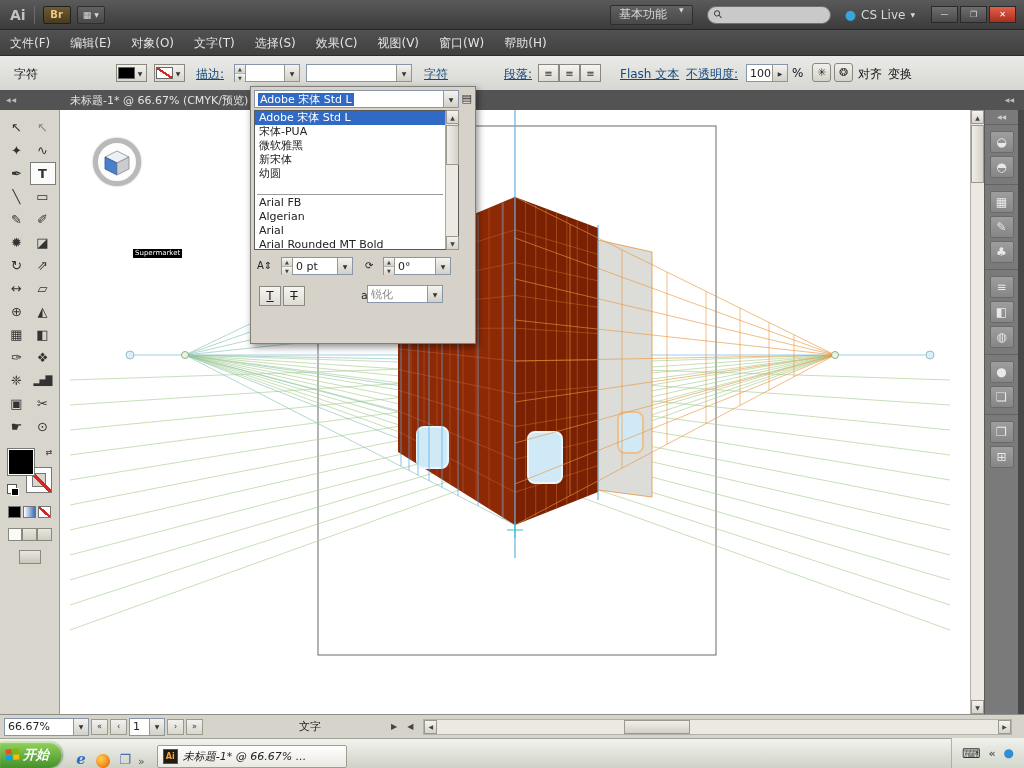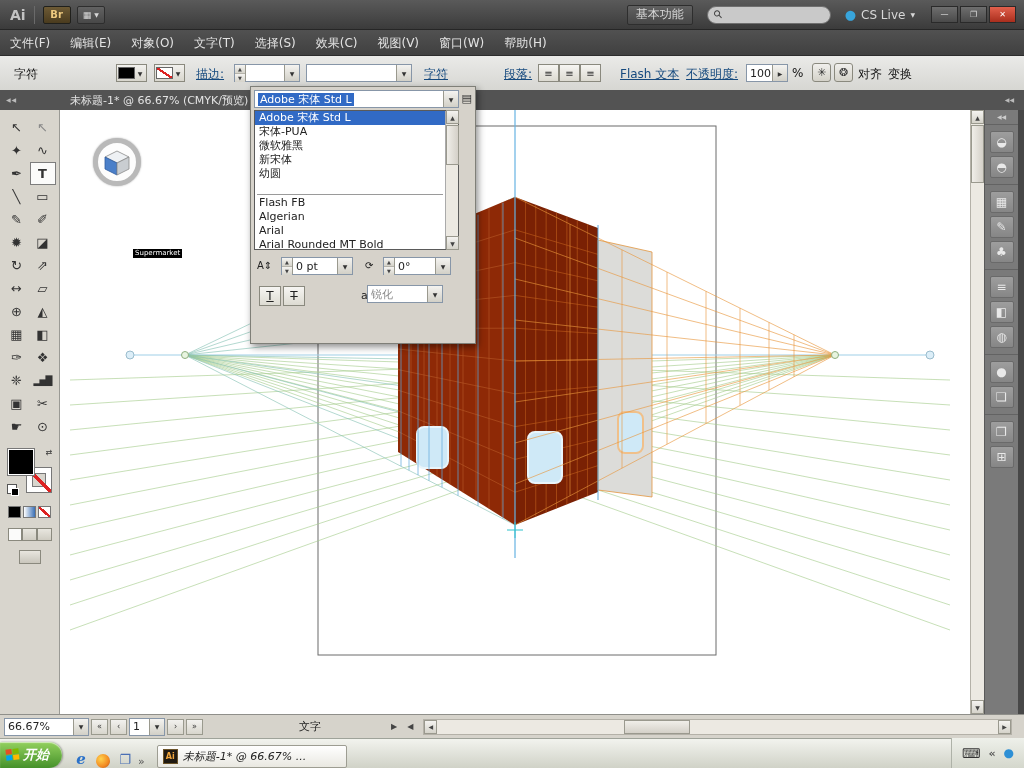--- a/index.html
+++ b/index.html
@@ -11,22 +11,22 @@
   #app-bar { position:absolute; left:0; top:0; width:1024px; height:30px;
     background:linear-gradient(#5a5a5a,#3b3b3b); border-bottom:1px solid #262626;
     display:flex; align-items:center; color:#d8d8d8; }
   .ai-logo { margin-left:10px; font-weight:bold; font-size:14px; color:#c3c3c3; }
   .vsep { width:1px; height:18px; background:#2c2c2c; margin:0 8px; border-right:1px solid #6a6a6a; }
   .br-btn { width:28px; height:18px; background:linear-gradient(#6d5a35,#4a3b1e);
     border:1px solid #20201c; border-radius:2px; color:#eec97e; font-size:10px; font-weight:bold;
     display:flex; align-items:center; justify-content:center; }
   .arrange-btn { margin-left:6px; height:18px; padding:0 5px; display:flex; align-items:center; gap:3px;
     background:linear-gradient(#626262,#484848); border:1px solid #2e2e2e; border-radius:2px; font-size:9px; }
-  .workspace-btn { margin-left:auto; height:20px; padding:0 8px; display:flex; align-items:flex-start; gap:6px;
-    background:linear-gradient(#616161,#474747); border:1px solid #2e2e2e; border-radius:2px; font-size:12px;flex-direction:column; }
+  .workspace-btn { margin-left:auto; height:20px; padding:0 8px; display:flex; align-items:flex-start; gap:12px;
+    background:linear-gradient(#616161,#474747); border:1px solid #2e2e2e; border-radius:2px; font-size:12px; }
   .search-box { margin-left:14px; width:124px; height:18px; background:#c9c9c9; border:1px solid #6f6f6f;
     border-radius:9px; display:flex; align-items:center; padding:0 6px; color:#444; }
   .search-ico { font-size:11px; transform:rotate(-45deg); display:inline-block; }
   .cs-live { margin-left:14px; display:flex; align-items:center; gap:5px; font-size:12px; }
   .cs-dot { color:#38a5dc; font-size:13px; }
   .win-btns { margin:0 8px 0 16px; display:flex; gap:2px; }
   .wb { width:27px; height:17px; background:linear-gradient(#6e6e6e,#4a4a4a); border:1px solid #2a2a2a;
     color:#ddd; font-size:8px; display:flex; align-items:center; justify-content:center; }
   .wb.close { background:linear-gradient(#e2604c,#a92e1d); color:#fff; }
 
@@ -589,21 +589,21 @@
   <span id="panel-menu">▤</span>
 
   <div id="font-list">
     <div class="fitem sel">Adobe 宋体 Std L</div>
     <div class="fitem">宋体-PUA</div>
     <div class="fitem">微软雅黑</div>
     <div class="fitem">新宋体</div>
     <div class="fitem">幼圆</div>
     <div class="fblank"></div>
     <div class="fsep"></div>
-    <div class="fitem">Flash FB</div>
+    <div class="fitem">Arial FB</div>
     <div class="fitem">Algerian</div>
     <div class="fitem">Arial</div>
     <div class="fitem">Arial Rounded MT Bold</div>
     <div class="flsb">
       <span class="sb-btn up">▲</span>
       <span class="thumb"></span>
       <span class="sb-btn dn">▼</span>
     </div>
   </div>
 

